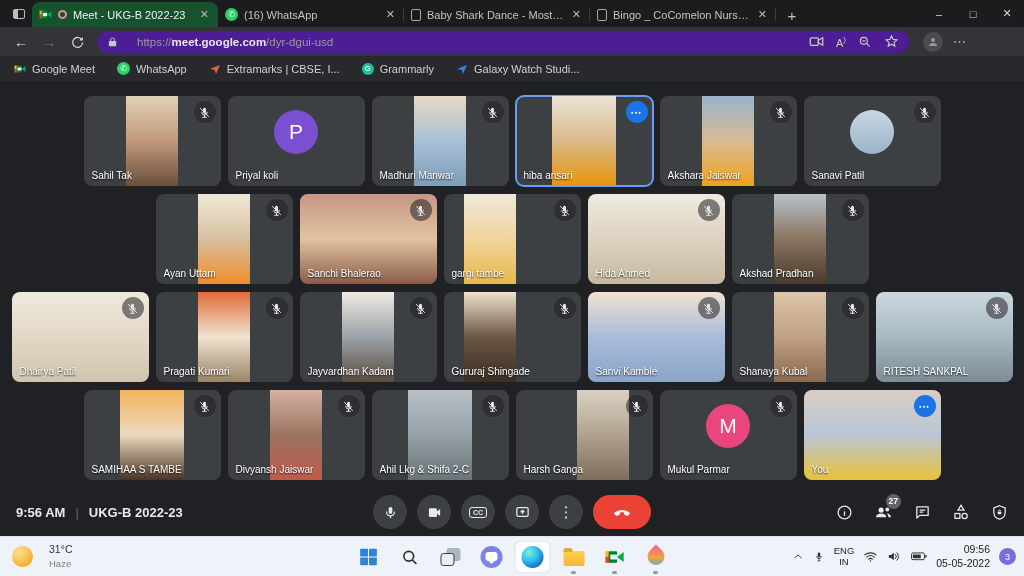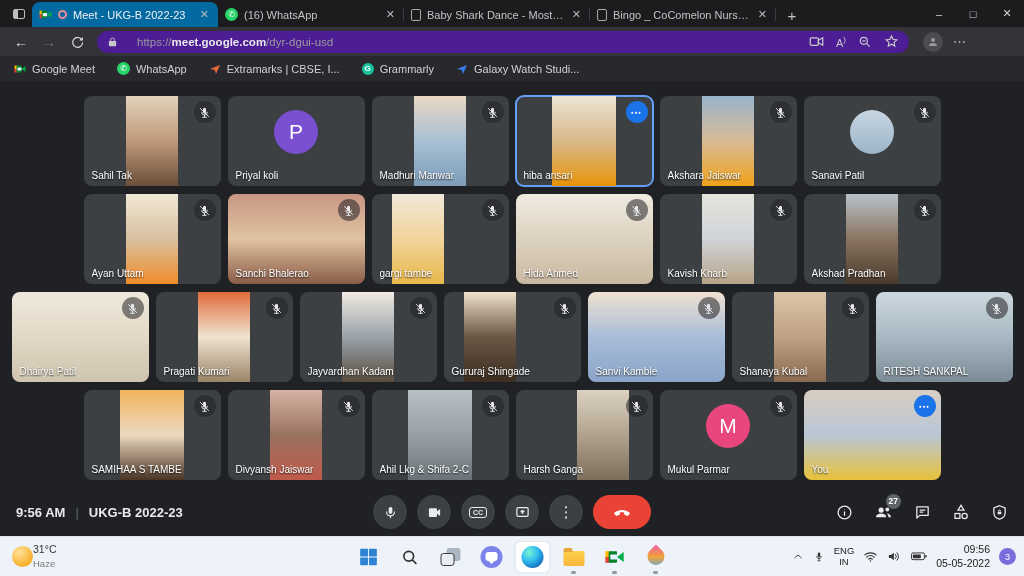--- a/index.html
+++ b/index.html
@@ -5,21 +5,21 @@
   * { box-sizing: border-box; margin: 0; padding: 0; }
   html,body { width:1024px; height:576px; overflow:hidden; }
   body { font-family:"Liberation Sans", sans-serif; background:#202124; position:relative; }
 
   
   .tabbar { height:27px; background:#1c1c1f; display:flex; align-items:flex-end; padding-left:6px; position:relative; }
   .tab-actions { width:26px; height:24px; display:flex; align-items:center; justify-content:center; margin-bottom:1px; }
   .tab-actions span { width:12px; height:10px; border:1.4px solid #bdbdbd; border-radius:2px; display:block; position:relative; }
   .tab-actions span::before { content:""; position:absolute; left:0; top:0; bottom:0; width:4px; background:#bdbdbd; }
   .tab { height:25px; width:186px; display:flex; align-items:center; gap:6px; padding:0 7px; color:#c3c3c6; font-size:11px; position:relative; flex:0 0 auto; }
-  .tab.active { background:#0369a1; border-radius:8px 8px 0 0; color:#f1f1f1; }
+  .tab.active { background:#14532d; border-radius:8px 8px 0 0; color:#f1f1f1; }
   .tab .title { flex:1; white-space:nowrap; overflow:hidden; text-overflow:ellipsis; }
   .tab .close { font-size:11px; color:#b9b9bc; padding:0 2px; }
   .tab:not(.active)::after { content:""; position:absolute; right:0; top:6px; bottom:6px; width:1px; background:#3c3c40; }
   .rec-ring { width:9px; height:9px; border:2.2px solid #e88a98; border-radius:50%; flex:0 0 auto; }
   .fav-wa { width:13px; height:13px; border-radius:50%; background:#25d366; color:#fff; font-size:8px; display:inline-flex; align-items:center; justify-content:center; flex:0 0 auto; }
   .fav-page { width:10px; height:12px; border:1.3px solid #a9a9ac; border-radius:2px; flex:0 0 auto; }
   .newtab { width:24px; height:24px; color:#c3c3c6; font-size:15px; display:flex; align-items:center; justify-content:center; margin-left:4px; }
   .wincontrols { position:absolute; right:0; top:0; height:27px; display:flex; }
   .wincontrols span { width:34px; height:100%; display:flex; align-items:center; justify-content:center; color:#d7d7da; font-size:11px; }
 
@@ -59,21 +59,21 @@
   .cbtn { width:34px; height:34px; border-radius:50%; background:#3c4043; display:flex; align-items:center; justify-content:center; }
   .cbtn.end { width:58px; border-radius:17px; background:#ea4335; }
   .cc-glyph { border:1.5px solid #e8eaed; border-radius:3px; font-size:7px; font-weight:bold; color:#e8eaed; padding:1px 3px; }
   .morev { color:#e8eaed; font-size:15px; }
   .rt { position:absolute; right:16px; display:flex; align-items:center; gap:21px; }
   .rticon { position:relative; display:flex; align-items:flex-start; justify-content:center;font-weight:bold; }
   .badge27 { position:absolute; top:-9px; right:-8px; min-width:15px; height:15px; border-radius:8px; background:#5f6368; color:#fff; font-size:8.5px; display:flex; align-items:center; justify-content:center; padding:0 3px; }
 
   
   .taskbar { position:absolute; left:0; right:0; bottom:0; height:40px; background:#eef3f9; border-top:1px solid #dfe5ec; }
-  .weather { position:absolute; left:12px; top:0; bottom:0; display:flex; align-items:center; gap:0; }
+  .weather { position:absolute; left:12px; top:0; bottom:0; display:flex; align-items:center; gap:16px; }
   .sun { width:21px; height:21px; border-radius:50%; background:radial-gradient(circle at 35% 30%, #ffe29a, #f8b02c 70%, #e89a1a); }
   .wtemp { font-size:10.5px; color:#333; line-height:1.25; }
   .wdesc { font-size:9.5px; color:#7a7a7a; }
   .tb-center { position:absolute; left:50%; top:0; bottom:0; transform:translateX(-50%); display:flex; align-items:center; gap:7px; }
   .tbicon { width:34px; height:30px; display:flex; align-items:center; justify-content:center; position:relative; border-radius:5px; }
   .tbicon.open::after { content:""; position:absolute; bottom:-2px; left:50%; transform:translateX(-50%); width:5px; height:3px; border-radius:2px; background:#8d9aa6; }
   .tbicon.edgeactive { background:#ffffff; box-shadow:0 0 2px rgba(0,0,0,.12); }
   .tbicon.edgeactive::after { width:15px; background:#6b87b5; }
   .tb-edge { width:22px; height:22px; border-radius:50%; background:radial-gradient(circle at 35% 30%, #7df3d0 0%, #35c1f1 38%, #1e8fd5 62%, #0c59a4 88%); }
   .tb-teams { width:22px; height:22px; border-radius:50%; background:#7b83eb; position:relative; }
@@ -335,34 +335,20 @@
               <g stroke="#e8eaed" stroke-width="1.8" stroke-linecap="round" fill="none">
                 <path d="M12 3.2a2.8 2.8 0 0 1 2.8 2.8v5a2.8 2.8 0 0 1-5.6 0V6A2.8 2.8 0 0 1 12 3.2z" fill="#e8eaed" stroke="none"></path>
                 <path d="M6.8 11.5a5.2 5.2 0 0 0 10.4 0"></path>
                 <path d="M12 16.7v3.6M8.5 20.8h7"></path>
                 <path d="M4.5 4.5l15 15"></path>
               </g>
             </svg>
           </span>
         </div>
         <div class="tile">
-          <div class="strip" style="background: linear-gradient(rgb(230, 227, 220), rgb(208, 212, 216), rgb(184, 164, 136));"></div>
-          <span class="pname">Kavish Kharb</span>
-          <span class="muteicon">
-            <svg viewBox="0 0 24 24" width="13" height="13">
-              <g stroke="#e8eaed" stroke-width="1.8" stroke-linecap="round" fill="none">
-                <path d="M12 3.2a2.8 2.8 0 0 1 2.8 2.8v5a2.8 2.8 0 0 1-5.6 0V6A2.8 2.8 0 0 1 12 3.2z" fill="#e8eaed" stroke="none"></path>
-                <path d="M6.8 11.5a5.2 5.2 0 0 0 10.4 0"></path>
-                <path d="M12 16.7v3.6M8.5 20.8h7"></path>
-                <path d="M4.5 4.5l15 15"></path>
-              </g>
-            </svg>
-          </span>
-        </div>
-        <div class="tile">
           <div class="strip" style="background: linear-gradient(rgb(184, 194, 202), rgb(138, 116, 96), rgb(74, 58, 44));"></div>
           <span class="pname">Akshad Pradhan</span>
           <span class="muteicon">
             <svg viewBox="0 0 24 24" width="13" height="13">
               <g stroke="#e8eaed" stroke-width="1.8" stroke-linecap="round" fill="none">
                 <path d="M12 3.2a2.8 2.8 0 0 1 2.8 2.8v5a2.8 2.8 0 0 1-5.6 0V6A2.8 2.8 0 0 1 12 3.2z" fill="#e8eaed" stroke="none"></path>
                 <path d="M6.8 11.5a5.2 5.2 0 0 0 10.4 0"></path>
                 <path d="M12 16.7v3.6M8.5 20.8h7"></path>
                 <path d="M4.5 4.5l15 15"></path>
               </g>

